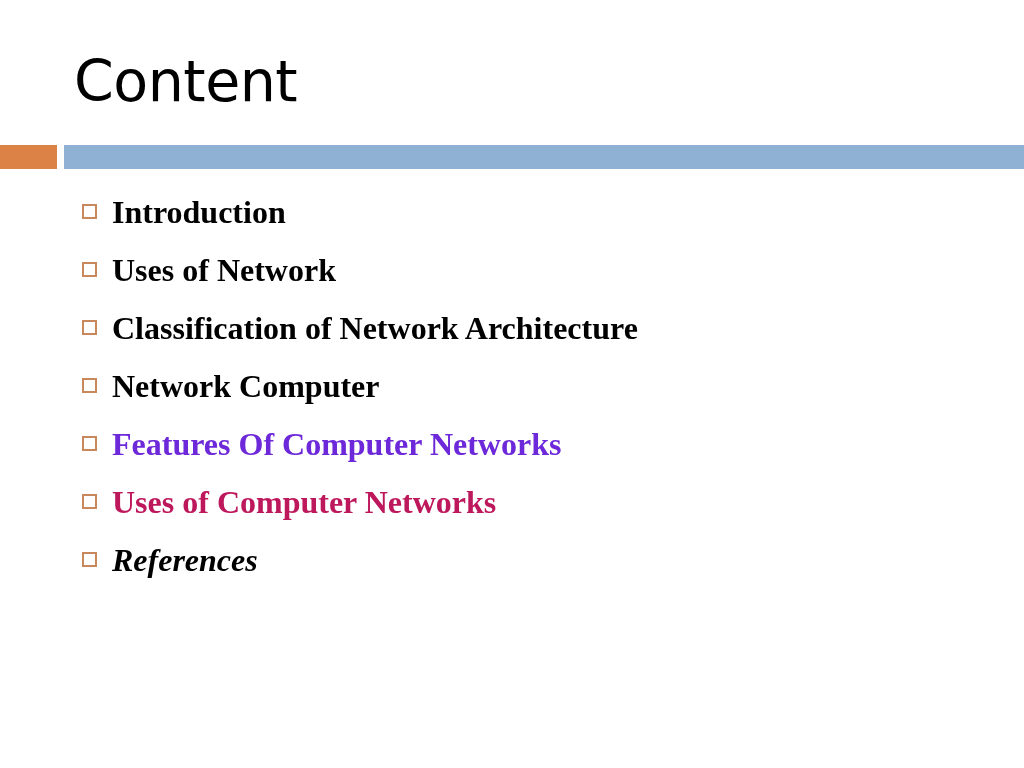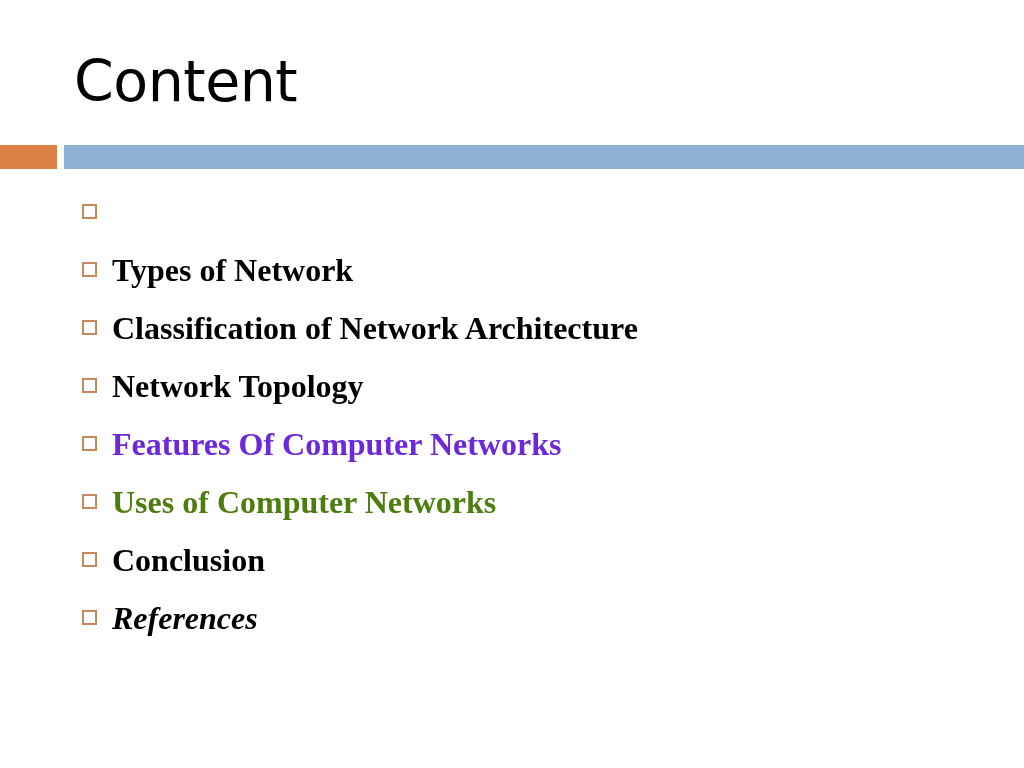--- a/index.html
+++ b/index.html
@@ -103,51 +103,48 @@
 
   <div class="divider">
     <div class="divider-accent" style="background: rgb(221, 130, 71);"></div>
     <div class="divider-bar" style="background: rgb(143, 178, 212);"></div>
   </div>
 
   <ul class="content-list">
 
     <li class="content-item">
       <span class="bullet-square" style="border-color: rgb(200, 136, 92);"></span>
+      <span class="item-label" style="color: rgb(0, 0, 0);">Introduction</span>
     </li>
 
     <li class="content-item">
       <span class="bullet-square" style="border-color: rgb(200, 136, 92);"></span>
-      <span class="item-label" style="color: rgb(0, 0, 0);">Types of Network</span>
+      <span class="item-label" style="color: rgb(0, 0, 0);">Uses of Network</span>
     </li>
 
     <li class="content-item">
       <span class="bullet-square" style="border-color: rgb(200, 136, 92);"></span>
       <span class="item-label" style="color: rgb(0, 0, 0); text-align: right;">Classification of Network Architecture</span>
     </li>
 
     <li class="content-item">
       <span class="bullet-square" style="border-color: rgb(200, 136, 92);"></span>
-      <span class="item-label" style="color: rgb(0, 0, 0);">Network Topology</span>
+      <span class="item-label" style="color: rgb(0, 0, 0);">Network Computer</span>
     </li>
 
     <li class="content-item">
       <span class="bullet-square" style="border-color: rgb(200, 136, 92);"></span>
       <span class="item-label" style="color: #6d28d9;">Features Of Computer Networks</span>
     </li>
 
     <li class="content-item">
       <span class="bullet-square" style="border-color: rgb(200, 136, 92);"></span>
-      <span class="item-label" style="color: #4d7c0f;">Uses of Computer Networks</span>
+      <span class="item-label" style="color: #be185d;">Uses of Computer Networks</span>
     </li>
 
-    <li class="content-item">
-      <span class="bullet-square" style="border-color: rgb(200, 136, 92);"></span>
-      <span class="item-label" style="color: rgb(0, 0, 0);">Conclusion</span>
-    </li>
 
     <li class="content-item">
       <span class="bullet-square" style="border-color: rgb(200, 136, 92);"></span>
       <span class="item-label" style="color: rgb(0, 0, 0); font-style: italic;">References</span>
     </li>
 
   </ul>
 
 </div>
 

